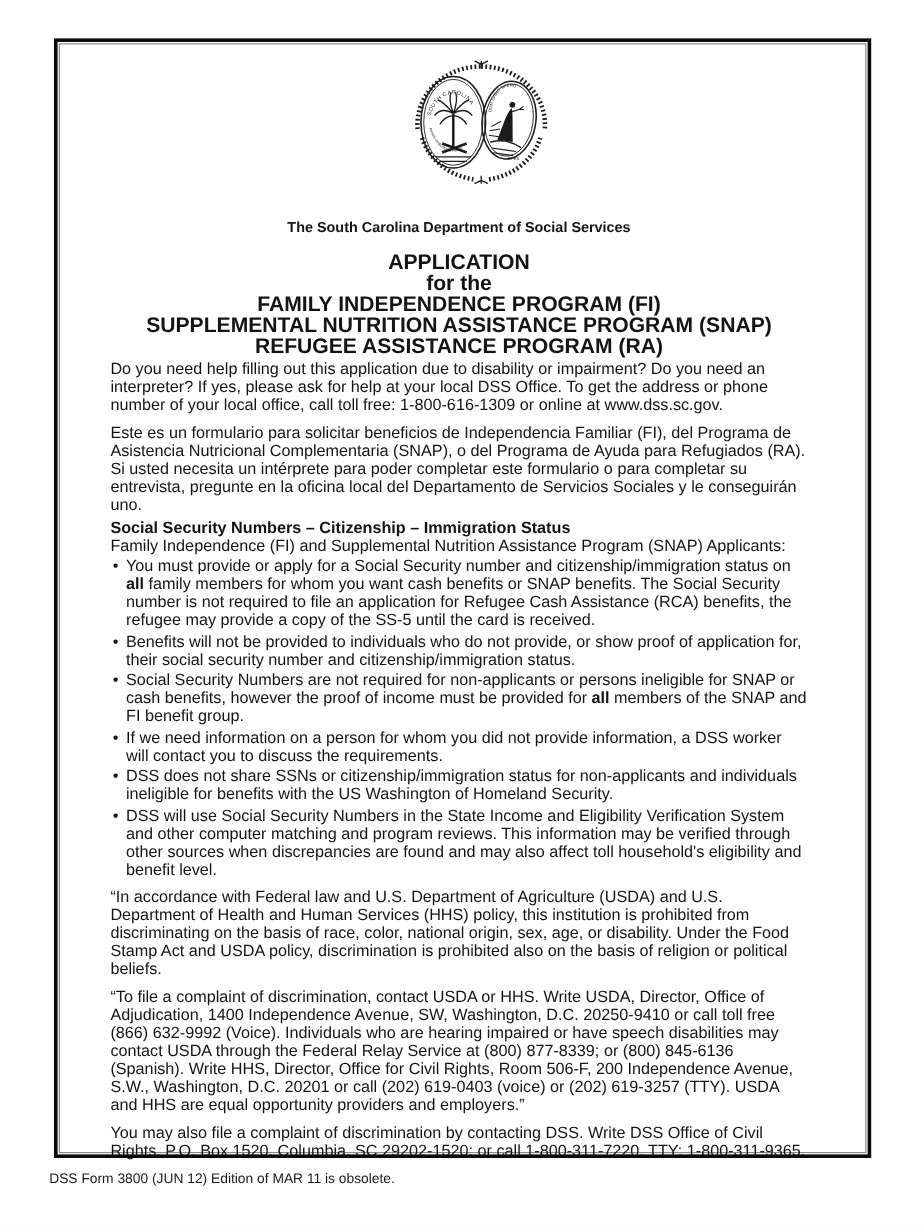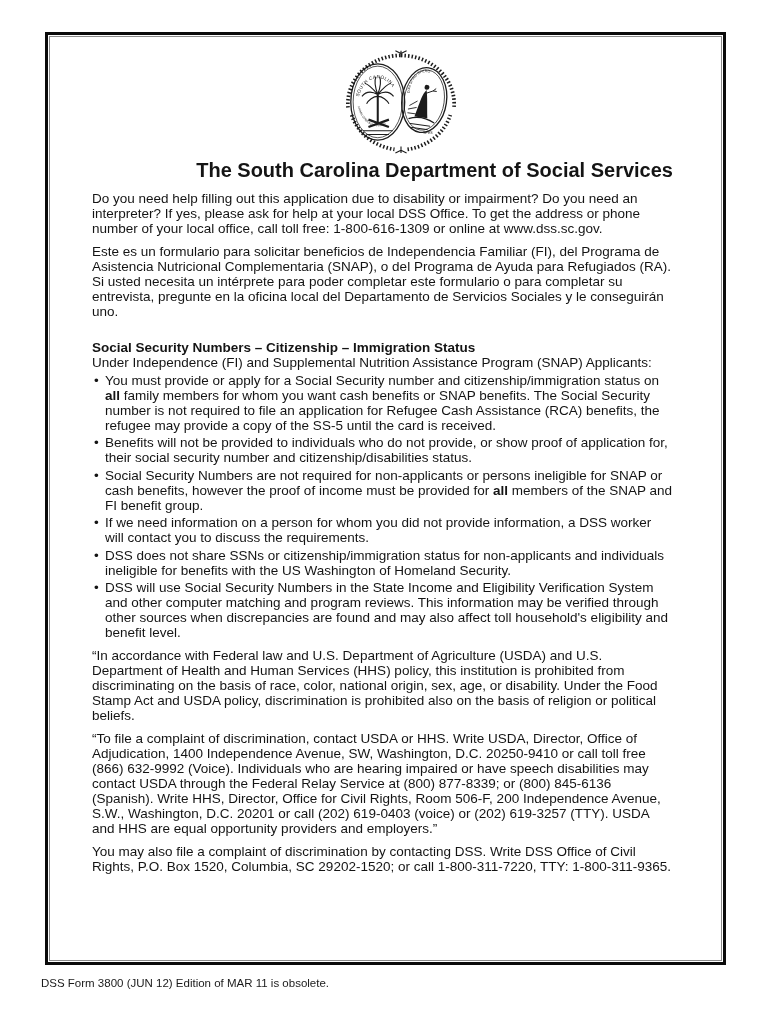--- a/index.html
+++ b/index.html
@@ -11,28 +11,28 @@
   .form-border {
     position:absolute; left:45px; top:32px; width:681px; height:933px;
     border:3px solid #0a0a0a; background:#fff;
   }
   .form-border::before {
     content:""; position:absolute; inset:1px; border:1px solid #8a8a8a; pointer-events:none;
   }
   .content { position:relative; padding:13px 50px 0 44px; }
   .seal-wrap { width:140px; height:106px; margin:0 auto; transform:translateX(18px); }
   .agency {
-    margin-top:8px; text-align:right; font-weight:bold; font-size:20px; line-height:16px;
+    margin-top:27px; text-align:center; font-weight:bold; font-size:12px; line-height:16px;
   }
   .title-block {
     margin-top:13px; text-align:center; font-weight:bold; font-size:17.6px; line-height:17.6px;
   }
   .para { font-size:13.5px; line-height:15px; margin-top:8px; }
-  .first-para { margin-top:13px; }
-  .sec-head { font-weight:bold; font-size:13.5px; line-height:15px; margin-top:21px; }
+  .first-para { margin-top:2px; }
+  .sec-head { font-weight:bold; font-size:13.5px; line-height:15px; margin-top:4px; }
   .sec-sub  { font-size:13.5px; line-height:15px; }
   .bullets { margin-top:0; }
   .bullet { position:relative; padding-left:13px; margin-top:2.5px; font-size:13.5px; line-height:15px; }
   .bullet .dot { position:absolute; left:2px; top:0; }
   .footer-note {
     position:absolute; left:41px; top:977px; font-size:11.5px; line-height:13px; color:#1a1a1a;
   }
   .seal-text { fill:#1c1c1c; font-family:"Liberation Sans",sans-serif; }
 </style>
 </head>
@@ -80,30 +80,37 @@
           </defs>
           <text class="seal-text" font-size="5" letter-spacing="0.4"><textPath href="#sealLT" startOffset="4%">SOUTH CAROLINA</textPath></text>
           <text class="seal-text" font-size="3.1"><textPath href="#sealLB" startOffset="3%">ANIMIS OPIBUSQUE PARATI</textPath></text>
           <text class="seal-text" font-size="3.8"><textPath href="#sealRT" startOffset="2%">DUM SPIRO SPERO</textPath></text>
           <text class="seal-text" font-size="3.8" x="104" y="92" text-anchor="middle">SPES</text>
         </svg>
       </div>
 
       <div class="agency">The South Carolina Department of Social Services</div>
 
+      <div class="title-block">
+        <div>APPLICATION</div>
+        <div>for the</div>
+        <div>FAMILY INDEPENDENCE PROGRAM (FI)</div>
+        <div>SUPPLEMENTAL NUTRITION ASSISTANCE PROGRAM (SNAP)</div>
+        <div>REFUGEE ASSISTANCE PROGRAM (RA)</div>
+      </div>
 
       <p class="para first-para">Do you need help filling out this application due to disability or impairment? Do you need an interpreter? If yes, please ask for help at your local DSS Office. To get the address or phone number of your local office, call toll free: 1-800-616-1309 or online at www.dss.sc.gov.</p>
       <p class="para">Este es un formulario para solicitar beneficios de Independencia Familiar (FI), del Programa de Asistencia Nutricional Complementaria (SNAP), o del Programa de Ayuda para Refugiados (RA). Si usted necesita un intérprete para poder completar este formulario o para completar su entrevista, pregunte en la oficina local del Departamento de Servicios Sociales y le conseguirán uno.</p>
 
       <div class="sec-head">Social Security Numbers – Citizenship – Immigration Status</div>
-      <div class="sec-sub">Under Independence (FI) and Supplemental Nutrition Assistance Program (SNAP) Applicants:</div>
+      <div class="sec-sub">Family Independence (FI) and Supplemental Nutrition Assistance Program (SNAP) Applicants:</div>
 
       <div class="bullets" id="bullets">
           <div class="bullet"><span class="dot">•</span><span><span>You must provide or apply for a Social Security number and citizenship/immigration status on </span><b>all</b><span> family members for whom you want cash benefits or SNAP benefits. The Social Security number is not required to file an application for Refugee Cash Assistance (RCA) benefits, the refugee may provide a copy of the SS-5 until the card is received.</span></span></div>
-          <div class="bullet"><span class="dot">•</span><span><span>Benefits will not be provided to individuals who do not provide, or show proof of application for, their social security number and citizenship/disabilities status.</span></span></div>
+          <div class="bullet"><span class="dot">•</span><span><span>Benefits will not be provided to individuals who do not provide, or show proof of application for, their social security number and citizenship/immigration status.</span></span></div>
           <div class="bullet"><span class="dot">•</span><span><span>Social Security Numbers are not required for non-applicants or persons ineligible for SNAP or cash benefits, however the proof of income must be provided for </span><b>all</b><span> members of the SNAP and FI benefit group.</span></span></div>
           <div class="bullet"><span class="dot">•</span><span><span>If we need information on a person for whom you did not provide information, a DSS worker will contact you to discuss the requirements.</span></span></div>
           <div class="bullet"><span class="dot">•</span><span><span>DSS does not share SSNs or citizenship/immigration status for non-applicants and individuals ineligible for benefits with the US Washington of Homeland Security.</span></span></div>
           <div class="bullet"><span class="dot">•</span><span><span>DSS will use Social Security Numbers in the State Income and Eligibility Verification System and other computer matching and program reviews. This information may be verified through other sources when discrepancies are found and may also affect toll household's eligibility and benefit level.</span></span></div>
         </div>
 
       <p class="para">“In accordance with Federal law and U.S. Department of Agriculture (USDA) and U.S. Department of Health and Human Services (HHS) policy, this institution is prohibited from discriminating on the basis of race, color, national origin, sex, age, or disability. Under the Food Stamp Act and USDA policy, discrimination is prohibited also on the basis of religion or political beliefs.</p>
       <p class="para">“To file a complaint of discrimination, contact USDA or HHS. Write USDA, Director, Office of Adjudication, 1400 Independence Avenue, SW, Washington, D.C. 20250-9410 or call toll free (866) 632-9992 (Voice). Individuals who are hearing impaired or have speech disabilities may contact USDA through the Federal Relay Service at (800) 877-8339; or (800) 845-6136 (Spanish). Write HHS, Director, Office for Civil Rights, Room 506-F, 200 Independence Avenue, S.W., Washington, D.C. 20201 or call (202) 619-0403 (voice) or (202) 619-3257 (TTY). USDA and HHS are equal opportunity providers and employers.”</p>
       <p class="para">You may also file a complaint of discrimination by contacting DSS. Write DSS Office of Civil Rights, P.O. Box 1520, Columbia, SC 29202-1520; or call 1-800-311-7220, TTY: 1-800-311-9365.</p>
 

